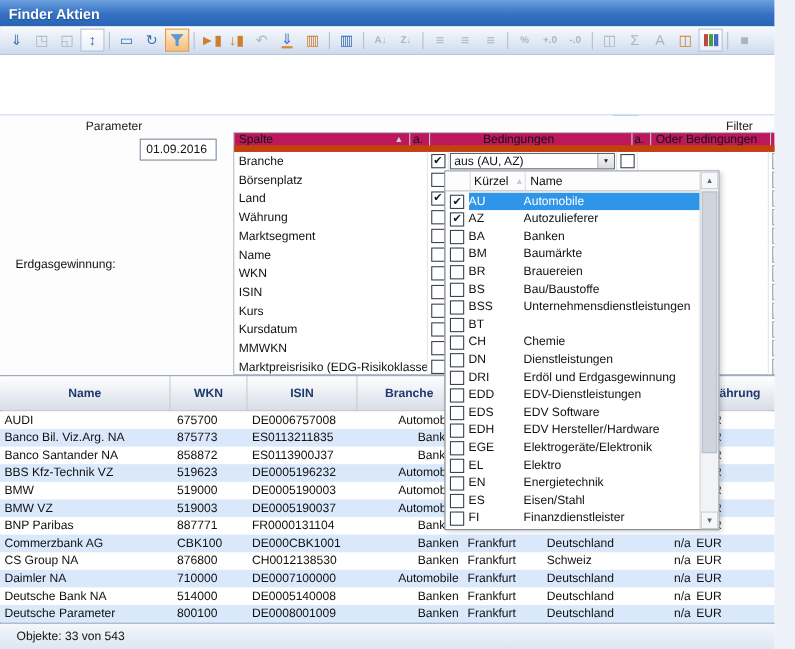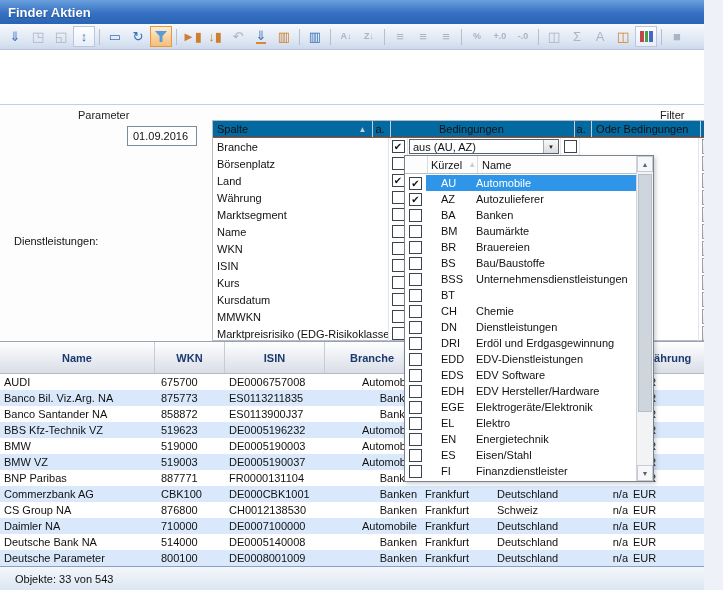--- a/index.html
+++ b/index.html
@@ -55,21 +55,21 @@
     align-items:center; justify-content:center; color:#1d5fc0; font-size:14px; font-weight:bold; }
 
   
   .midsec { position:absolute; left:0; top:105px; width:723px; height:236px; background:#fdfdfe; }
   .sectitle { position:absolute; font-size:11px; color:#222; }
   .dateinput { position:absolute; left:127px; top:126px; width:70px; height:20px;
     border:1px solid #7a8aa0; background:#fff; display:flex; align-items:center; padding-left:5px; }
 
   .ptable { position:absolute; left:212px; top:120px; width:511px; height:221px;
     border:1px solid #b6bcc6; background:#fff; }
-  .phead { display:flex; height:17px; border-bottom:1px solid #c2410c; background:#0369a1; }
+  .phead { display:flex; height:17px; border-bottom:6px solid #c2410c; background:#be185d; }
   .phc { border-right:1px solid #c6cad2; display:flex; align-items:center; padding-left:4px;
     overflow:hidden; white-space:nowrap; }
   .phc:last-child { border-right:none; }
   .w-spalte { width:176px; } .w-a { width:19px; padding-left:2px; } .w-bed { width:153px;margin-left:44px; }
   .w-oder { width:119px; } .w-fb { width:23px; }
   .sorttri { margin-left:auto; margin-right:6px; color:#c9ced6; font-size:8px; }
   .prow { display:flex; height:17px; align-items:center; }
   .pc { height:17px; display:flex; align-items:center; overflow:hidden; white-space:nowrap; }
   .pc-label { width:176px; padding-left:4px; border-right:1px solid #e2e5ea; }
   .pc-a { width:19px; justify-content:center; border-right:1px solid #e2e5ea; }
@@ -117,21 +117,21 @@
   .dropdown { position:absolute; left:404px; top:155px; width:250px; height:327px;
     background:#fff; border:1px solid #7a828c; z-index:10; box-shadow:2px 2px 4px rgba(60,70,90,.25); }
   .dhead { display:flex; height:18px; border-bottom:1px solid #b8bcc4; align-items:center;
     background:#fdfdfe; }
   .dhead .sp { width:22px; }
   .dhead .k { width:50px; border-left:1px solid #d8dce2; padding-left:3px; display:flex; align-items:center; height:100%; }
   .dhead .n { flex:1; border-left:1px solid #d8dce2; padding-left:4px; display:flex; align-items:center; height:100%; }
   .dhead .sorttri { margin-left:6px; margin-right:2px; }
   .dlist { position:absolute; left:0; top:19px; width:232px; height:306px; overflow:hidden; }
   .drow { display:flex; height:16px; align-items:center; padding-left:4px; }
-  .drow .dcode { width:50px; padding-left:15px; }
+  .drow .dcode { width:50px; padding-left:0; }
   .drow .dname { flex:1; overflow:hidden; white-space:nowrap; }
   .drow.sel { background:linear-gradient(90deg,#ffffff 0 21px,#2e95e8 21px); }
   .drow.sel .dcode, .drow.sel .dname { color:#fff; }
   .drow .cb { margin-right:4px; }
   .dsb { position:absolute; right:0; top:0; width:17px; height:325px; background:#f2f3f5;
     border-left:1px solid #d0d4da; display:flex; flex-direction:column; align-items:center; }
   .sbtn { width:16px; height:16px; background:#f6f7f8; border:1px solid #c8ccd2; color:#5a626e;
     font-size:7px; display:flex; align-items:center; justify-content:center; flex:none; }
   .sthumb { width:14px; height:238px; margin-top:2px; background:#cfd5dc; border:1px solid #b8bec8; }
   .sbdown { margin-top:auto; }
@@ -248,21 +248,21 @@
       <span class="lbl dis" style="position:static;">Index-Zusammensetzungen darstellen</span>
     </div>
     <div class="refreshbtn">
       <span>↻</span>
     </div>
   </div>
 
   <div class="midsec">
     <span class="sectitle" style="left:78px;top:4px;">Parameter</span>
     <span class="sectitle" style="left:660px;top:4px;">Filter</span>
-    <span class="lbl" style="left:14px;top:130px;">Dienstleistungen:</span>
+    <span class="lbl" style="left:14px;top:130px;">Erdgasgewinnung:</span>
   </div>
   <div class="dateinput">
     <span>01.09.2016</span>
   </div>
 
   <div class="ptable">
     <div class="phead">
       <div class="phc w-spalte">
         <span>Spalte</span>
         <span class="sorttri">▲</span>

